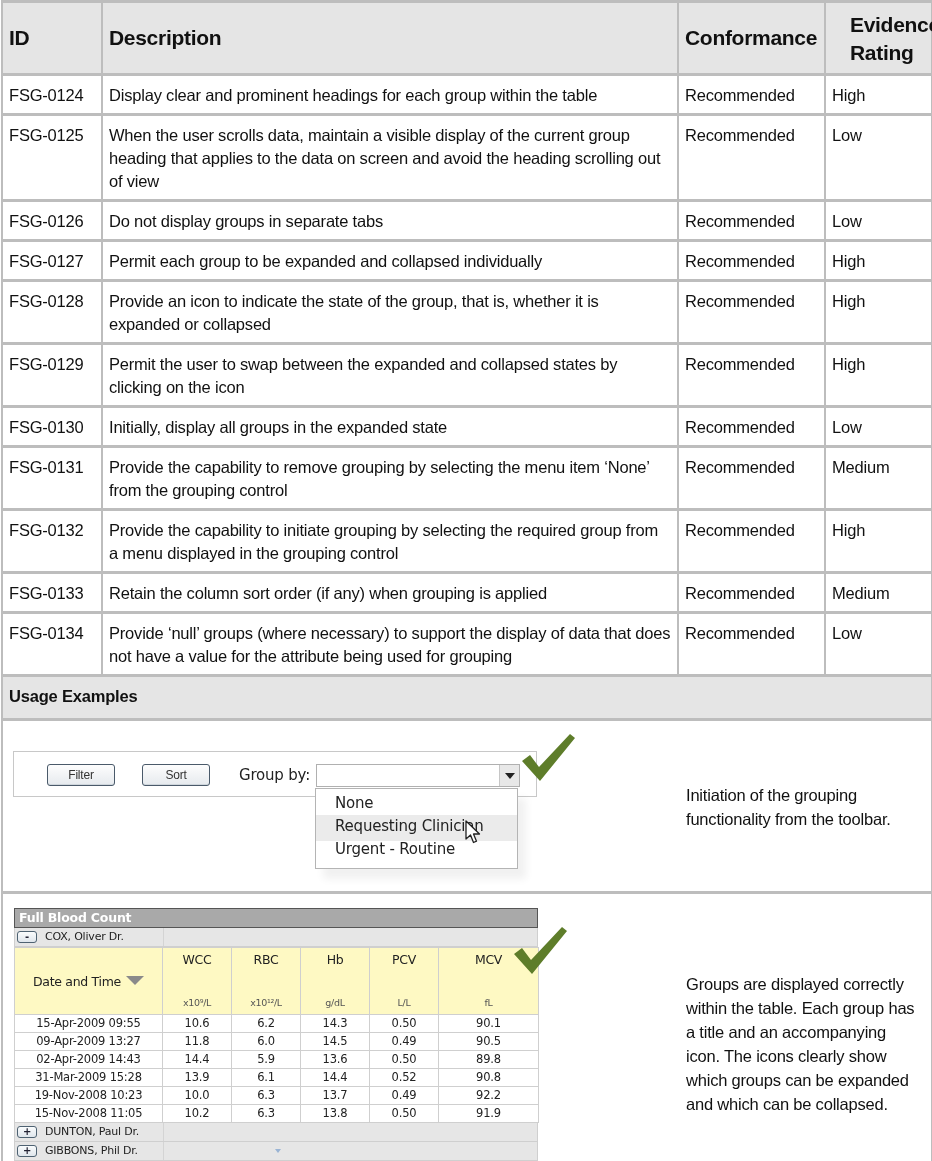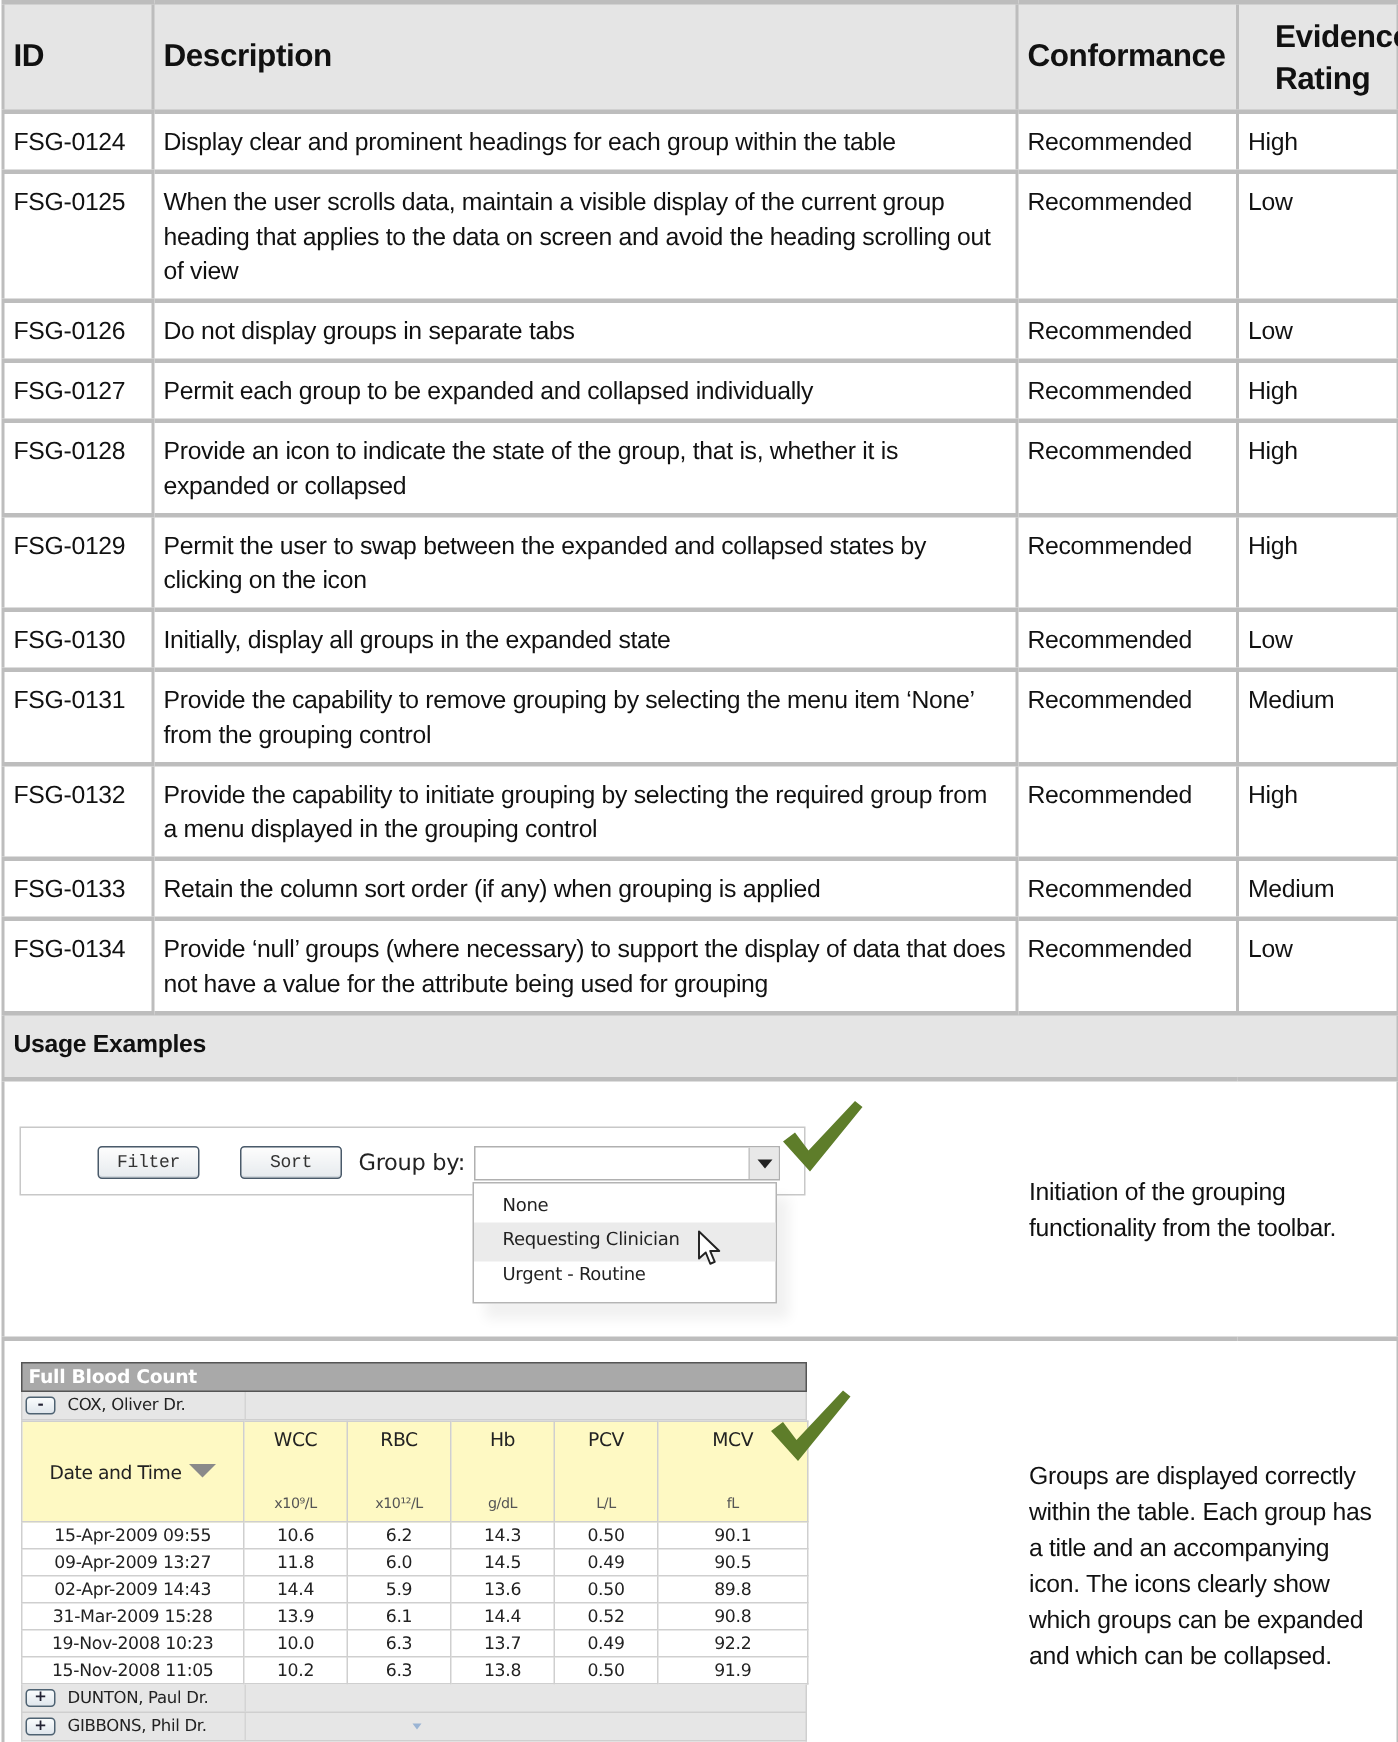--- a/index.html
+++ b/index.html
@@ -11,27 +11,27 @@
   table.guide th.ev { line-height: 28px; padding-top: 2px; padding-left: 24px; }
   table.guide td { font-size: 16.5px; line-height: 23px; padding-top: 8px; padding-bottom: 6px; letter-spacing: -0.2px; }
   table.guide tr.row td { border-left: 2px solid #bdbdbd; }
   .section-head { background: #e5e5e5; font-weight: bold; font-size: 20px; padding: 8px 6px 10px 6px !important; letter-spacing: -0.3px; }
   .example-cell { position: relative; height: 170px; padding: 0 !important; }
   .example-cell2 { position: relative; height: 300px; padding: 0 !important; }
   .ex-desc { position: absolute; left: 683px; font-size: 16.5px; line-height: 24px; width: 235px; letter-spacing: -0.2px; }
 
   
   .toolbar { position: absolute; left: 10px; top: 30px; width: 522px; height: 44px; border: 1px solid #c8c8c8; background: #fff; }
-  .tb-btn { position: absolute; top: 12px; height: 20px; border: 1px solid #4a5a6a; border-radius: 3px; background: linear-gradient(#fdfdfd, #e6eaee); font-family: Liberation Mono, monospace; font-size: 12px; color: #333; text-align: center; line-height: 20px; box-shadow: inset 0 -1px 0 #cfd6dc; margin-left: 18px; }
+  .tb-btn { position: absolute; top: 12px; height: 20px; border: 1px solid #4a5a6a; border-radius: 3px; background: linear-gradient(#fdfdfd, #e6eaee); font-family: Liberation Sans, sans-serif; font-size: 12px; color: #333; text-align: center; line-height: 20px; box-shadow: inset 0 -1px 0 #cfd6dc; }
   .grp-label { position: absolute; left: 225px; top: 12px; font-family: "DejaVu Sans", sans-serif; font-size: 15px; color: #222; }
   .grp-select { position: absolute; left: 302px; top: 12px; width: 202px; height: 21px; border: 1px solid #b0b0b0; background: #fff; }
   .grp-select .arrow { position: absolute; right: 0; top: 0; width: 19px; height: 21px; background: #e8e8e8; border-left: 1px solid #c6c6c6; }
   .grp-select .arrow::after { content: ""; position: absolute; left: 5px; top: 8px; border-left: 5px solid transparent; border-right: 5px solid transparent; border-top: 6px solid #222; }
   .dropdown { position: absolute; left: 312px; top: 67px; width: 201px; height: 79px; border: 1px solid #b4b4b4; background: #fff; box-shadow: 8px 10px 8px rgba(0,0,0,0.06); }
-  .dd-item { position: absolute; left: 0; width: 201px; height: 26px; line-height: 22px; font-family: "DejaVu Sans", sans-serif; font-size: 12px; color: #222; padding-left: 19px; box-sizing: border-box; }
+  .dd-item { position: absolute; left: 0; width: 201px; height: 26px; line-height: 22px; font-family: "DejaVu Sans", sans-serif; font-size: 15px; color: #222; padding-left: 19px; box-sizing: border-box; }
   .dd-item.hl { background: #ebebeb; }
   .cursor { position: absolute; left: 461px; top: 99px; }
   .check { position: absolute; }
 
   
   .fbc { position: absolute; left: 11px; top: 14px; width: 524px; font-family: "DejaVu Sans", sans-serif; }
   .fbc-title { height: 18px; background: #a9a9a9; border: 1px solid #555; color: #fff; font-weight: bold; font-size: 12.5px; line-height: 18px; padding-left: 4px; }
   .grp-row { height: 18px; background: #e6e6e6; border-bottom: 1px solid #cfcfcf; border-left: 1px solid #cfcfcf; border-right: 1px solid #cfcfcf; font-size: 11px; color: #222; line-height: 18px; position: relative; }
   .grp-row .lblcell { position: absolute; left: 0; top: 0; width: 148px; height: 18px; border-right: 1px solid #d4d4d4; }
   .grp-btn { position: absolute; left: 2px; top: 3px; width: 18px; height: 10px; border: 1px solid #4e6272; border-radius: 3px; background: linear-gradient(#fafcfd, #dfe6ec); font-size: 10px; line-height: 9px; text-align: center; color: #223; font-weight: bold; }

